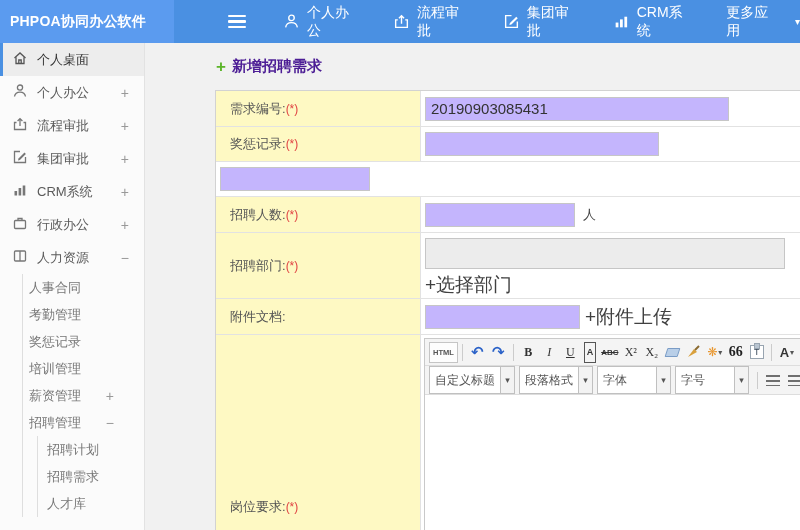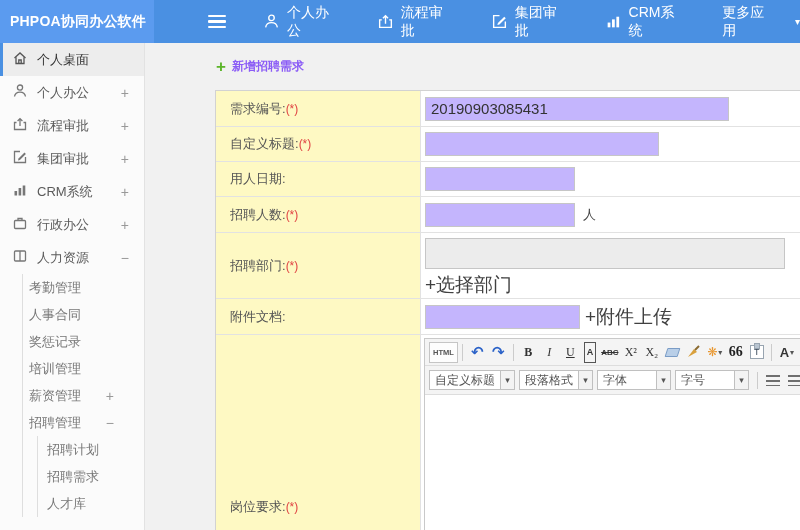--- a/index.html
+++ b/index.html
@@ -1,21 +1,21 @@
 <!DOCTYPE html>
 <html><head>
 <meta charset="utf-8">
 <style>
   * { margin:0; padding:0; box-sizing:border-box; }
   html,body { width:800px; height:530px; overflow:hidden; }
   body { position:relative; font-family:"Liberation Sans","DejaVu Sans",sans-serif; background:#f1f1f1; }
 
   
   .navbar { position:absolute; top:0; left:0; right:0; height:43px; background:#4a90e2; display:flex; z-index:5; }
-  .logo { width:154px; flex:none; background:#5b9bef; color:#fff; font-weight:bold; font-size:14px;
+  .logo { width:174px; flex:none; background:#5b9bef; color:#fff; font-weight:bold; font-size:14px;
           display:flex; align-items:center; padding-left:10px; letter-spacing:.2px; }
   .nav { flex:1; display:flex; align-items:center; color:#fff; }
   .hamburger { margin-left:54px; display:flex; flex-direction:column; gap:3px; cursor:pointer; }
   .hamburger i { display:block; width:18px; height:2.5px; background:#fff; border-radius:1px; }
   .nav-item { display:flex; align-items:center; gap:7px; margin-left:37px; font-size:14px; cursor:pointer; color:#fff; }
   .nav-item svg { display:block; color:#fff; }
   .nav-caret { font-size:10px; margin-left:13px; }
 
   
   .sidebar { position:absolute; top:43px; left:0; width:145px; bottom:0; background:#fbfbfb;
@@ -30,21 +30,21 @@
   .side-sub { height:27px; display:flex; align-items:center; padding-left:6px; font-size:13px; color:#777;
               position:relative; cursor:pointer; }
   .sub1 > .side-sub .exp { right:30px; }
   .sub2 { margin-left:14px; border-left:1px solid #dedede; }
   .sub2 .side-sub { padding-left:9px; }
 
   
   .main { position:absolute; left:146px; top:43px; right:0; bottom:0; background:#f1f1f1; overflow:hidden; }
   .title-row { height:47px; display:flex; align-items:center; padding-left:70px; gap:6px; }
   .plus-icon { color:#5cb52a; font-size:17px; font-weight:bold; line-height:1; }
-  .page-title { font-size:12px; font-weight:bold; color:#8b5cf6; }
+  .page-title { font-size:15px; font-weight:bold; color:#4c1d95; }
 
   .form { margin-left:69px; width:650px; background:#fff; border:1px solid #d2d2d2; border-right:none; }
   .frow { display:flex; border-bottom:1px solid #e2e2e2; }
   .frow:last-child { border-bottom:none; }
   .fl { width:205px; flex:none; background:#fef9c3; border-right:1px solid #e2e2e2; display:flex;
         align-items:center; padding-left:14px; font-size:13px; color:#555; gap:0; }
   .req { color:#e04343; font-size:12px; }
   .fv { flex:1; display:flex; align-items:center; padding-left:4px; }
   .h36{height:36px} .h35{height:35px} .h66{height:66px} .h344{height:344px}
   .inp { height:24px; border:1px solid #c6c6c6; font-size:14px; padding:0 5px; color:#333; background:#c4b5fd; }
@@ -77,21 +77,21 @@
   .sparkle { color:#e8962e; font-size:12px; }
   .mini-caret { font-size:8px; color:#555; margin-left:1px; }
   .quote { font-weight:bold; font-size:14px; color:#222; }
   .paste-box { width:14px; height:14px; border:1px solid #98a4b0; background:#fff; position:relative;
                display:flex; align-items:center; justify-content:center; font-size:9px; color:#345; }
   .paste-box::before { content:""; position:absolute; top:-3px; left:3px; right:3px; height:4px;
                        background:#b8c4d0; border:1px solid #98a4b0; }
   .color-a { font-weight:bold; font-size:13px; }
 
   .tb2 { height:29px; }
-  .select { height:20px; border:1px solid #c0c0c0; background:#fff; display:flex; align-items:stretch;
+  .select { height:28px; border:1px solid #c0c0c0; background:#fff; display:flex; align-items:stretch;
             font-size:12px; color:#555; margin-right:4px; cursor:pointer; }
   .select .lbl { padding:0 5px; min-width:58px; display:flex; align-items:center; }
   .select .car { width:14px; border-left:1px solid #c0c0c0; display:flex; align-items:center;
                  justify-content:center; font-size:9px; color:#555; background:#f3f3f3; }
   .align-ic { width:14px; height:11px; margin:0 4px; cursor:pointer; flex:none;
               background:repeating-linear-gradient(to bottom,#6f6f6f 0 2px,transparent 2px 5px); }
   .editor-body { height:260px; background:#fff; }
 </style>
 </head>
 <body>
@@ -207,24 +207,24 @@
     <span><svg width="16" height="16" viewBox="0 0 16 16" fill="none" stroke="currentColor" stroke-width="1.3">
           <rect x="2.5" y="3" width="11" height="10" rx="1"></rect>
           <path d="M8 3v10"></path>
         </svg></span>
     <span>人力资源</span>
     <span class="exp">−</span>
   </div>
 
   <div class="sub1">
     <div class="side-sub">
+      <span>人事合同</span>
+    </div>
+    <div class="side-sub">
       <span>考勤管理</span>
-    </div>
-    <div class="side-sub">
-      <span>人事合同</span>
     </div>
     <div class="side-sub">
       <span>奖惩记录</span>
     </div>
     <div class="side-sub">
       <span>培训管理</span>
     </div>
     <div class="side-sub">
       <span>薪资管理</span>
       <span class="exp">+</span>
@@ -260,32 +260,29 @@
         <span>需求编号:</span>
         <span class="req">(*)</span>
       </div>
       <div class="fv">
         <input class="inp w304" value="20190903085431" style="">
       </div>
     </div>
 
     <div class="frow h35">
       <div class="fl">
-        <span>自定义标题:</span>
+        <span>奖惩记录:</span>
         <span class="req">(*)</span>
       </div>
       <div class="fv">
         <input class="inp w234" style="">
       </div>
     </div>
 
     <div class="frow h35">
-      <div class="fl">
-        <span>用人日期:</span>
-      </div>
       <div class="fv">
         <input class="inp w150" style="">
       </div>
     </div>
 
     <div class="frow h36">
       <div class="fl">
         <span>招聘人数:</span>
         <span class="req">(*)</span>
       </div>

